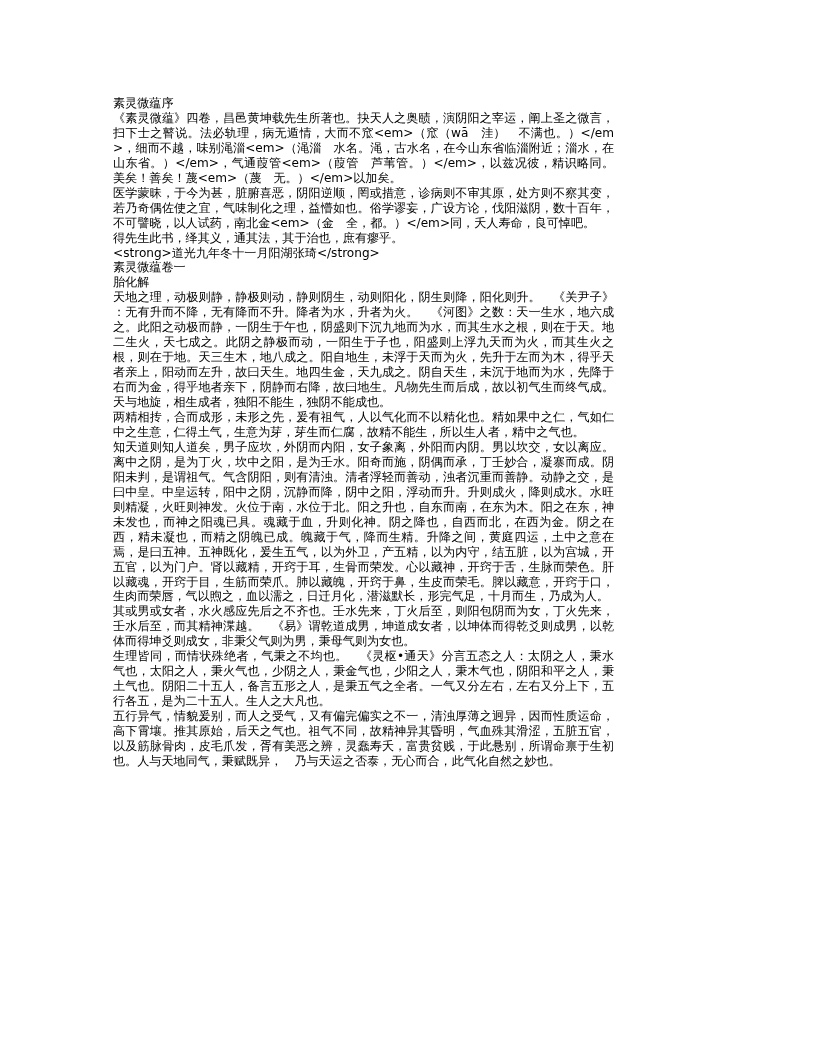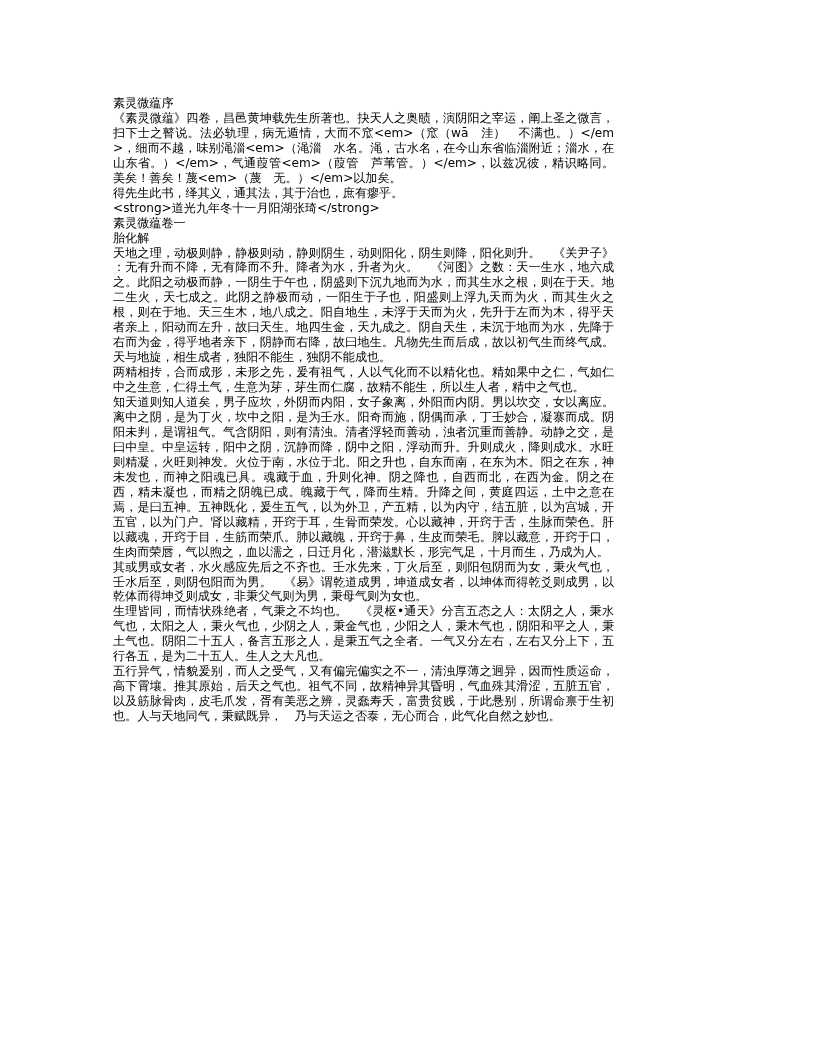--- a/index.html
+++ b/index.html
@@ -37,24 +37,25 @@
     text-indent: 0;
   }
 </style>
 </head>
 <body>
 
 <div class="page">
   <div class="doc-body">
     <p class="para">素灵微蕴序</p>
     <p class="para">《素灵微蕴》四卷，昌邑黄坤载先生所著也。抉天人之奥赜，演阴阳之宰运，阐上圣之微言，扫下士之瞽说。法必轨理，病无遁情，大而不窊&lt;em&gt;（窊（wā　洼）　不满也。）&lt;/em&gt;，细而不越，味别渑淄&lt;em&gt;（渑淄　水名。渑，古水名，在今山东省临淄附近；淄水，在山东省。）&lt;/em&gt;，气通葭管&lt;em&gt;（葭管　芦苇管。）&lt;/em&gt;，以兹况彼，精识略同。美矣！善矣！蔑&lt;em&gt;（蔑　无。）&lt;/em&gt;以加矣。</p>
+    <p class="para">医学蒙昧，于今为甚，脏腑喜恶，阴阳逆顺，罔或措意，诊病则不审其原，处方则不察其变，若乃奇偶佐使之宜，气味制化之理，益懵如也。俗学谬妄，广设方论，伐阳滋阴，数十百年，不可譬晓，以人试药，南北金&lt;em&gt;（金　全，都。）&lt;/em&gt;同，夭人寿命，良可悼吧。</p>
     <p class="para">得先生此书，绎其义，通其法，其于治也，庶有瘳乎。</p>
     <p class="para">&lt;strong&gt;道光九年冬十一月阳湖张琦&lt;/strong&gt;</p>
     <p class="para">素灵微蕴卷一</p>
     <p class="para">胎化解</p>
     <p class="para">天地之理，动极则静，静极则动，静则阴生，动则阳化，阴生则降，阳化则升。　《关尹子》　：无有升而不降，无有降而不升。降者为水，升者为火。　《河图》之数：天一生水，地六成之。此阳之动极而静，一阴生于午也，阴盛则下沉九地而为水，而其生水之根，则在于天。地二生火，天七成之。此阴之静极而动，一阳生于子也，阳盛则上浮九天而为火，而其生火之根，则在于地。天三生木，地八成之。阳自地生，未浮于天而为火，先升于左而为木，得乎天者亲上，阳动而左升，故曰天生。地四生金，天九成之。阴自天生，未沉于地而为水，先降于右而为金，得乎地者亲下，阴静而右降，故曰地生。凡物先生而后成，故以初气生而终气成。天与地旋，相生成者，独阳不能生，独阴不能成也。</p>
     <p class="para">两精相抟，合而成形，未形之先，爰有祖气，人以气化而不以精化也。精如果中之仁，气如仁中之生意，仁得土气，生意为芽，芽生而仁腐，故精不能生，所以生人者，精中之气也。</p>
     <p class="para">知天道则知人道矣，男子应坎，外阴而内阳，女子象离，外阳而内阴。男以坎交，女以离应。离中之阴，是为丁火，坎中之阳，是为壬水。阳奇而施，阴偶而承，丁壬妙合，凝寨而成。阴阳未判，是谓祖气。气含阴阳，则有清浊。清者浮轻而善动，浊者沉重而善静。动静之交，是曰中皇。中皇运转，阳中之阴，沉静而降，阴中之阳，浮动而升。升则成火，降则成水。水旺则精凝，火旺则神发。火位于南，水位于北。阳之升也，自东而南，在东为木。阳之在东，神未发也，而神之阳魂已具。魂藏于血，升则化神。阴之降也，自西而北，在西为金。阴之在西，精未凝也，而精之阴魄已成。魄藏于气，降而生精。升降之间，黄庭四运，土中之意在焉，是曰五神。五神既化，爰生五气，以为外卫，产五精，以为内守，结五脏，以为宫城，开五官，以为门户。肾以藏精，开窍于耳，生骨而荣发。心以藏神，开窍于舌，生脉而荣色。肝以藏魂，开窍于目，生筋而荣爪。肺以藏魄，开窍于鼻，生皮而荣毛。脾以藏意，开窍于口，生肉而荣唇，气以煦之，血以濡之，日迁月化，潜滋默长，形完气足，十月而生，乃成为人。</p>
-    <p class="para">其或男或女者，水火感应先后之不齐也。壬水先来，丁火后至，则阳包阴而为女，秉火气也，壬水后至，则阴包阳而为男。　《易》谓乾道成男，坤道成女者，以坤体而得乾爻则成男，以乾体而得坤爻则成女，非秉父气则为男，秉母气则为女也。</p>
+    <p class="para">其或男或女者，水火感应先后之不齐也。壬水先来，丁火后至，则阳包阴而为女，丁火先来，壬水后至，而其精神渫越。　《易》谓乾道成男，坤道成女者，以坤体而得乾爻则成男，以乾体而得坤爻则成女，非秉父气则为男，秉母气则为女也。</p>
     <p class="para">生理皆同，而情状殊绝者，气秉之不均也。　《灵枢•通天》分言五态之人：太阴之人，秉水气也，太阳之人，秉火气也，少阴之人，秉金气也，少阳之人，秉木气也，阴阳和平之人，秉土气也。阴阳二十五人，备言五形之人，是秉五气之全者。一气又分左右，左右又分上下，五行各五，是为二十五人。生人之大凡也。</p>
     <p class="para">五行异气，情貌爰别，而人之受气，又有偏完偏实之不一，清浊厚薄之迥异，因而性质运命，高下霄壤。推其原始，后天之气也。祖气不同，故精神异其昏明，气血殊其滑涩，五脏五官，以及筋脉骨肉，皮毛爪发，胥有美恶之辨，灵蠢寿夭，富贵贫贱，于此悬别，所谓命禀于生初也。人与天地同气，秉赋既异，　乃与天运之否泰，无心而合，此气化自然之妙也。</p>
   </div>
 </div>
 
 </body></html>

